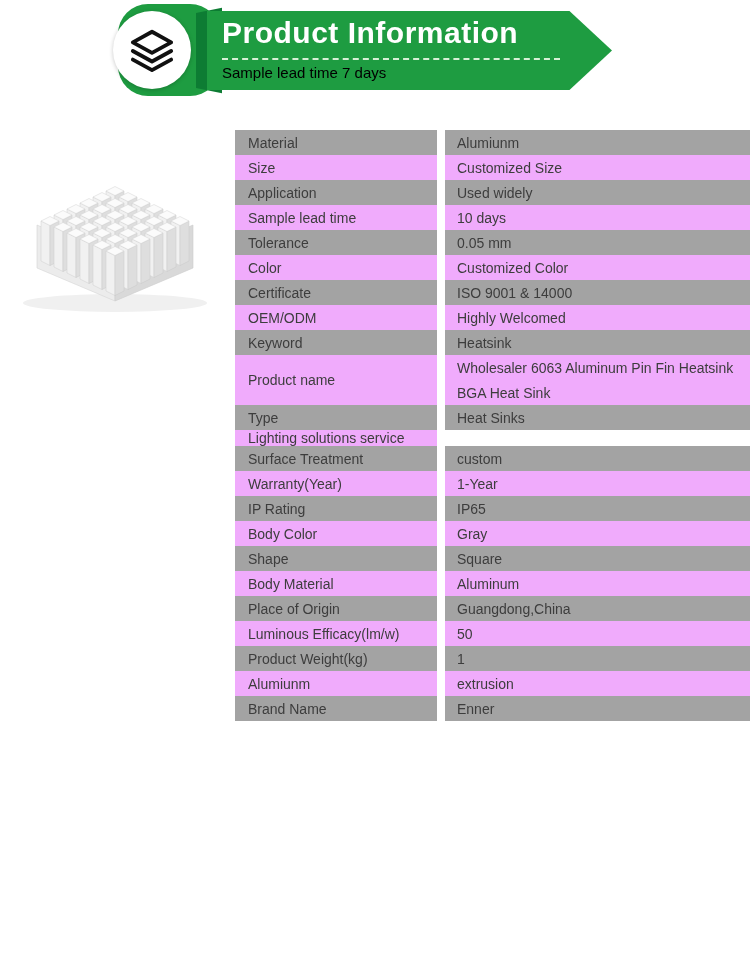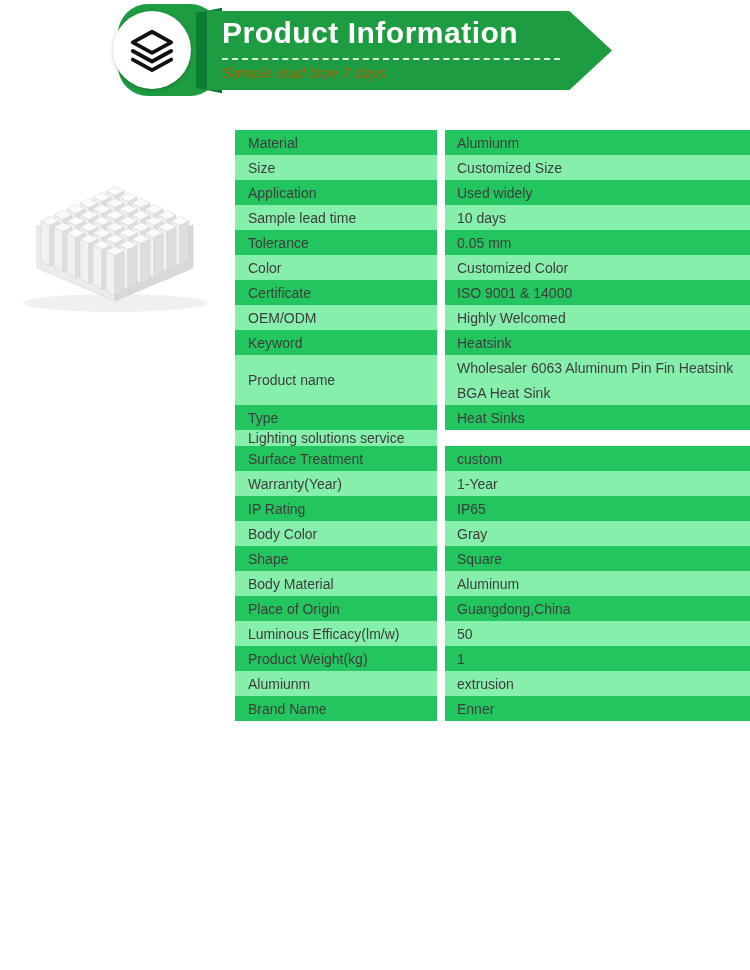--- a/index.html
+++ b/index.html
@@ -33,39 +33,39 @@
     position:absolute;left:222px;top:16px;width:360px;
     font-size:30px;font-weight:700;color:#ffffff;letter-spacing:.5px;
     white-space:nowrap;
   }
   .hdr-dash{
     position:absolute;left:222px;top:58px;width:338px;height:0;
     border-top:2px dashed rgba(235,250,230,.9);
   }
   .hdr-sub{
     position:absolute;left:222px;top:64px;
-    font-size:15px;color:#a16207;white-space:nowrap;font-style:italic;
+    font-size:15px;color:#000000;white-space:nowrap;
   }
   
   .photo{position:absolute;left:5px;top:163px;width:222px;height:152px;}
   
   .spec-table{
     position:absolute;left:235px;top:130px;width:515px;
     display:flex;flex-direction:column;
   }
   .row{display:flex;gap:8px;}
   .cell{box-sizing:border-box;font-size:14px;color:#3d3d3d;}
   .cell.label{
     width:202px;flex:0 0 202px;display:flex;align-items:center;
     padding-left:13px;
   }
   .cell.value{flex:1;display:flex;flex-direction:column;justify-content:center;padding-left:12px;}
   .line{height:25px;display:flex;align-items:center;white-space:nowrap;overflow:hidden;}
-  .row.dark .cell{background:#22c55e;}
-  .row.light .cell{background:#86efac;}
+  .row.dark .cell{background:#a3a3a3;}
+  .row.light .cell{background:#f0abfc;}
 </style>
 </head>
 <body>
 
 <div class="hdr">
   <div class="pill"></div>
   <div class="fold"></div>
   <div class="banner"></div>
   <div class="icon-circle">
     <span style="display:flex;">

